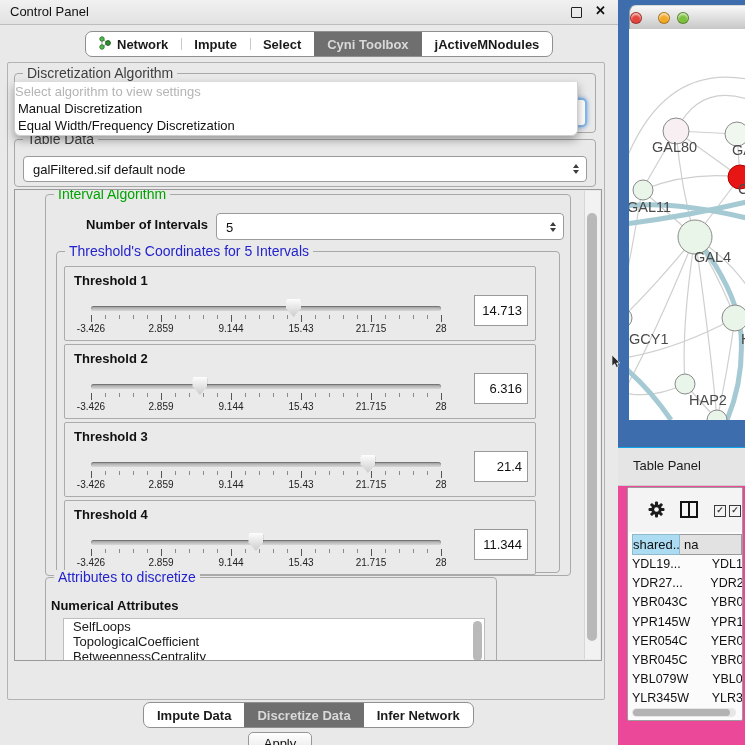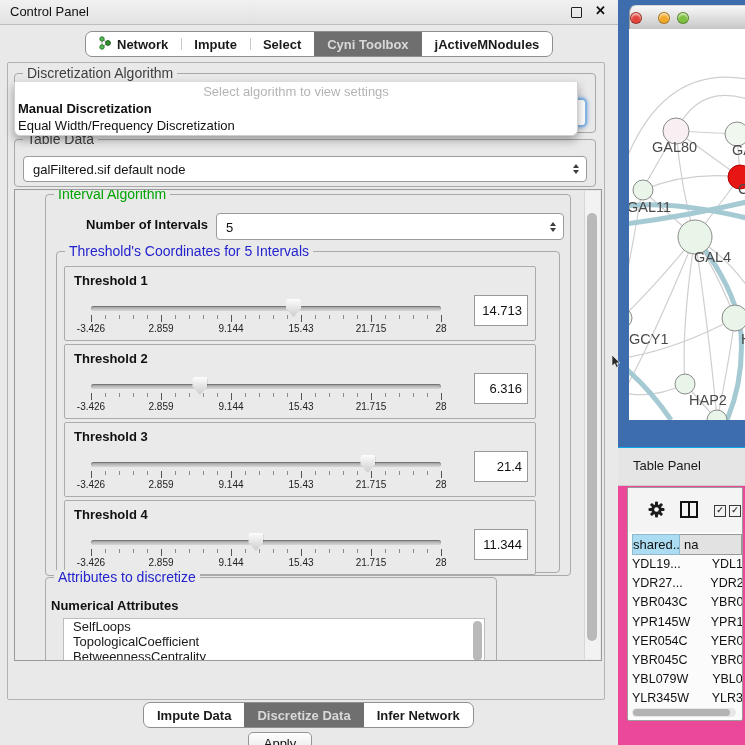--- a/index.html
+++ b/index.html
@@ -25,23 +25,23 @@
   .group{position:absolute;border:1px solid #a9a9a9;border-radius:4px}
   .gtitle{position:absolute;top:-8px;left:8px;background:#e9e9e9;padding:0 4px;
     font-size:14px;line-height:15px;white-space:nowrap}
   .g-green{color:#00a400}.g-blue{color:#2323cd}.g-dark{color:#3f3f3f}
   #g-algo{left:6px;top:10px;width:580px;height:58px}
   #algo-combo{position:absolute;left:8px;top:24px;right:8px;height:25px;background:#fff;
     border:2px solid #85b6e6;border-radius:5px;box-shadow:0 0 4px rgba(90,150,220,.9)}
   #popup{position:absolute;left:14px;top:82px;width:564px;height:54px;background:#fff;
     z-index:20;border-radius:0 0 6px 6px;border:1px solid #cfcfcf;border-top:none;
     box-shadow:0 4px 10px rgba(0,0,0,.35);box-sizing:border-box}
-  .pop-ph{height:18px;text-align:center;color:#b4b4b4;font-size:13px;line-height:19px}
+  .pop-ph{height:18px;text-align:left;color:#b4b4b4;font-size:13px;line-height:19px}
   .pop-item{height:17px;font-size:13px;line-height:17px;padding-left:3px;color:#111;white-space:nowrap}
-  .pop-item.b{font-weight:bold}
+  .pop-item.b{font-weight:normal}
   #g-tdata{left:6px;top:76px;width:580px;height:46px}
   .combo{position:absolute;background:#fff;border:1px solid #9b9b9b;border-radius:4px;font-size:13px;color:#111}
   .combo .cv{position:absolute;left:9px;top:50%;transform:translateY(-50%);white-space:nowrap}
   .combo .arrows{position:absolute;right:7px;top:50%;transform:translateY(-50%);
     display:flex;flex-direction:column;gap:2px}
   .arr-up{width:0;height:0;border-left:3.5px solid transparent;border-right:3.5px solid transparent;border-bottom:4px solid #3c3c3c}
   .arr-dn{width:0;height:0;border-left:3.5px solid transparent;border-right:3.5px solid transparent;border-top:4px solid #3c3c3c}
   #tdata-combo{left:8px;top:16px;right:8px;height:24px}
   #content{position:absolute;left:6px;top:126px;width:586px;height:470px;
     border:1px solid #9a9a9a;background:#e9e9e9;overflow:hidden}

